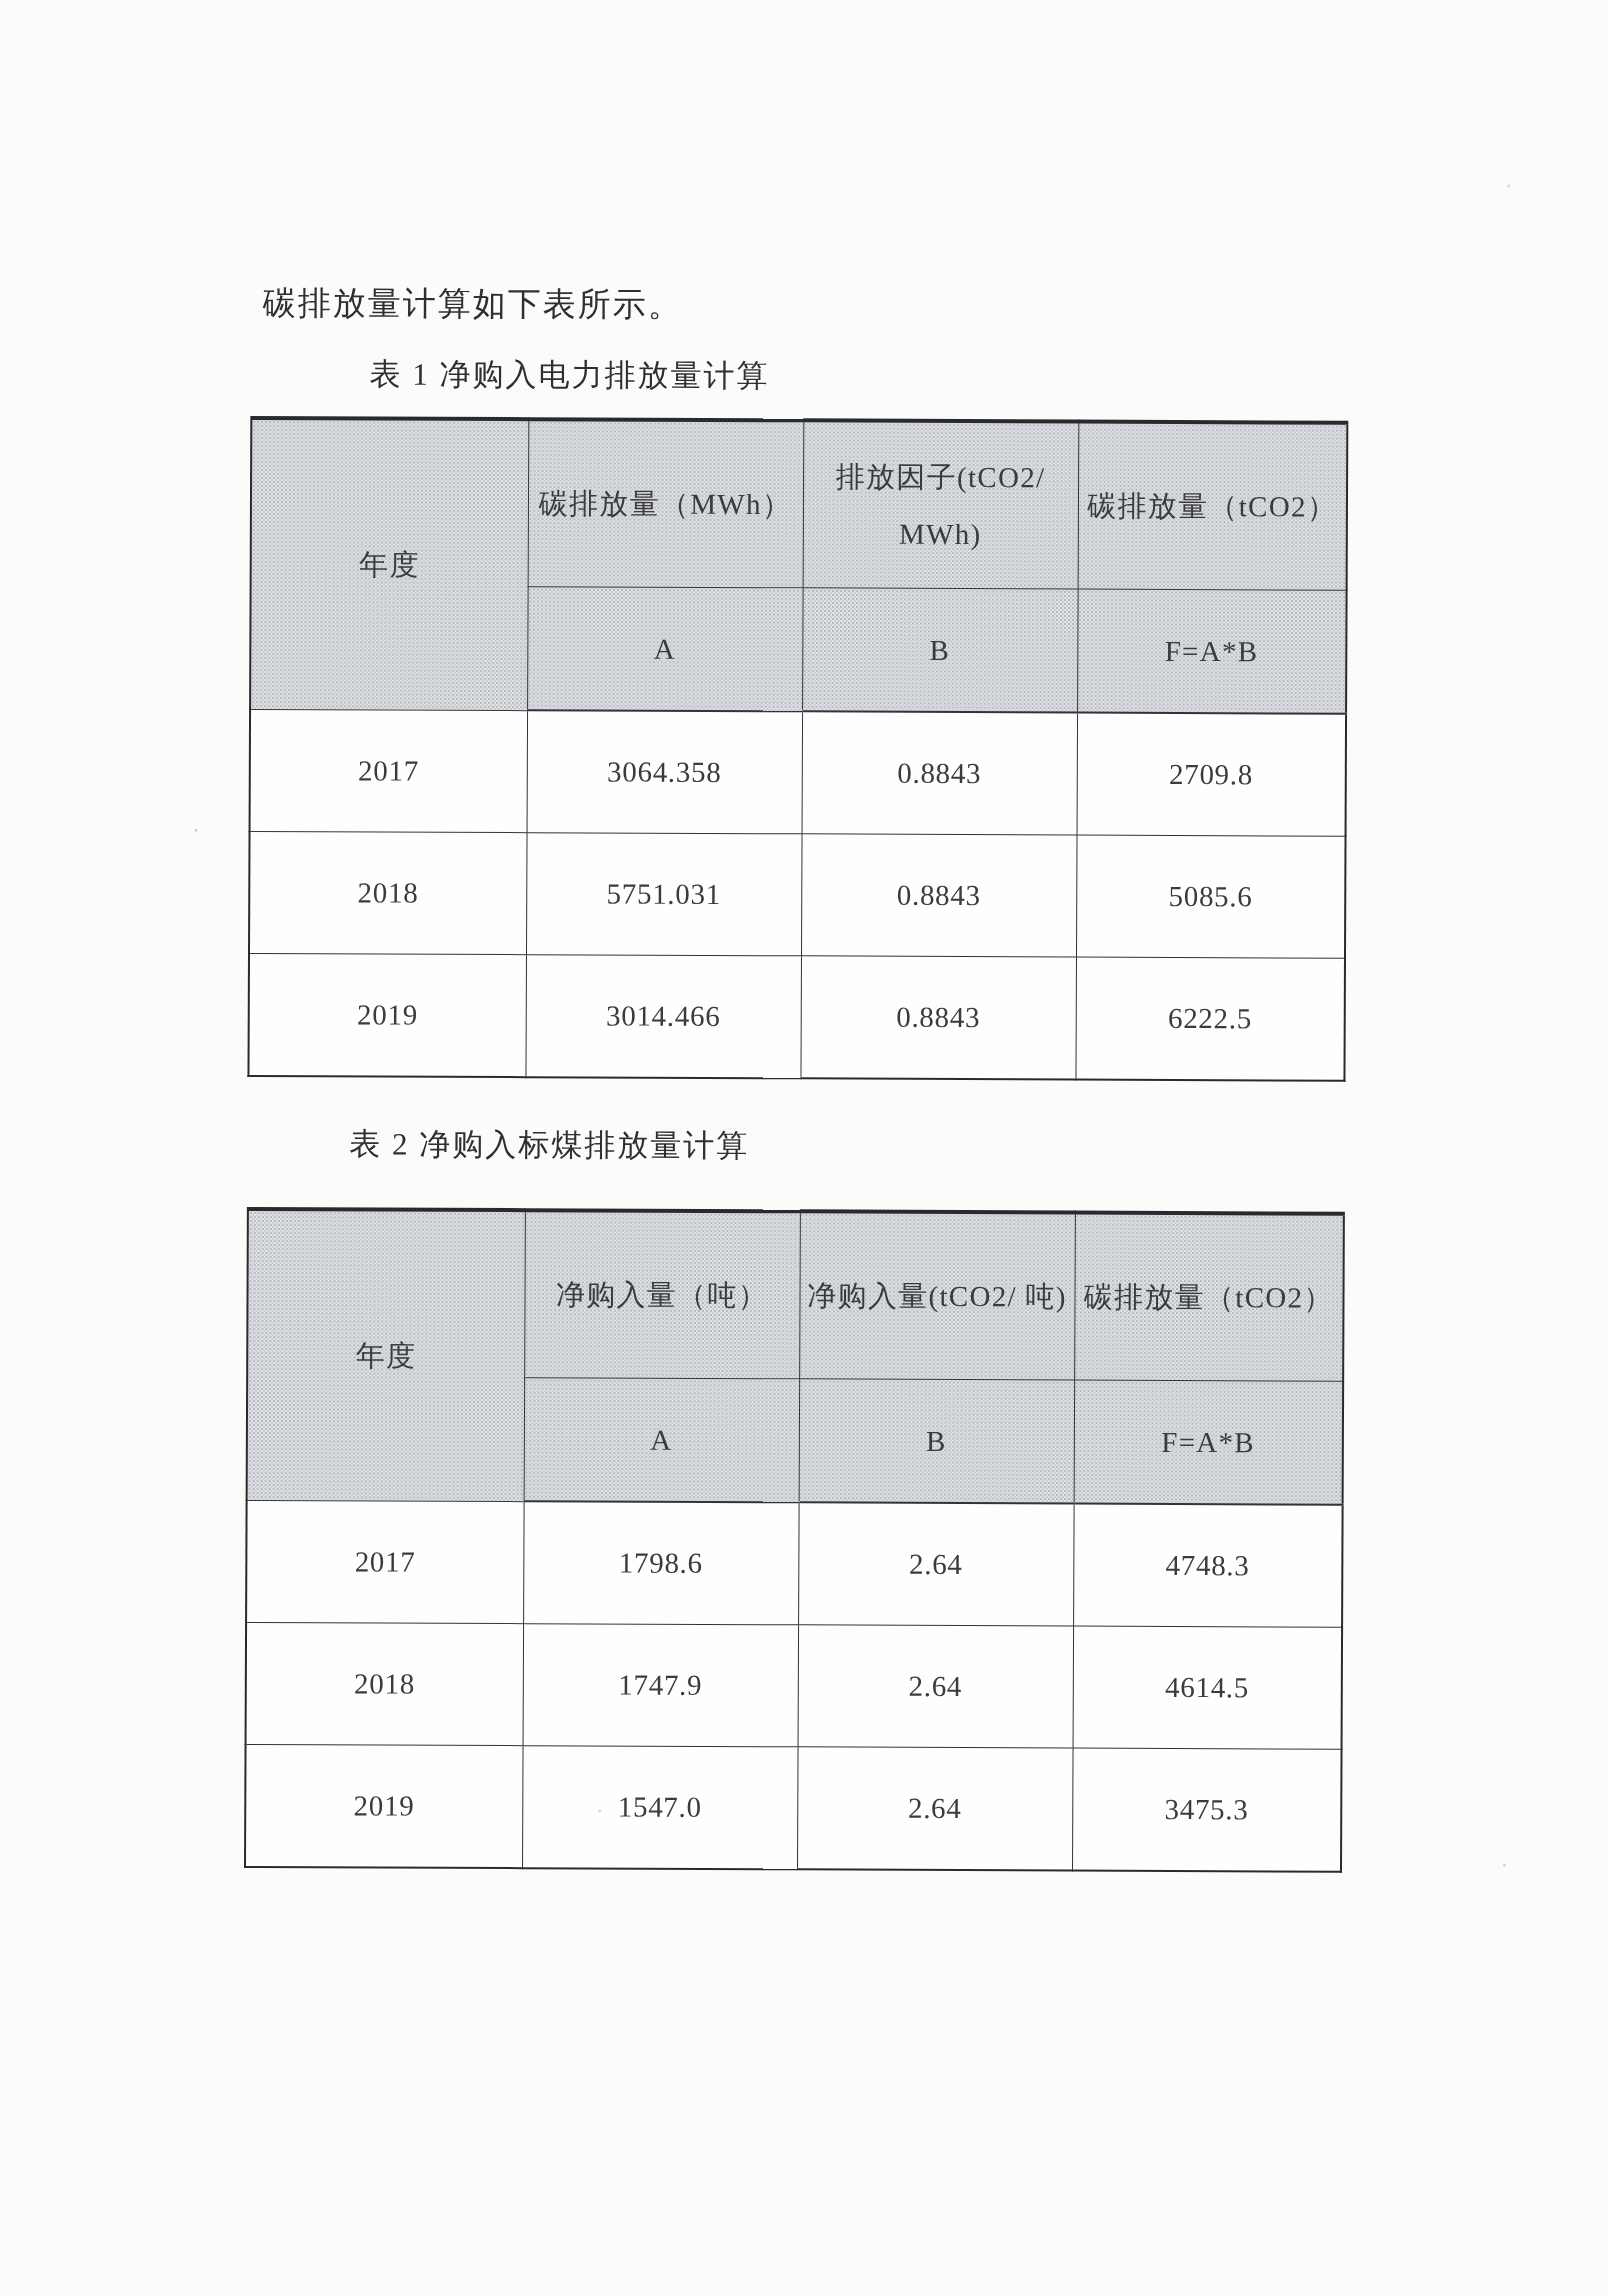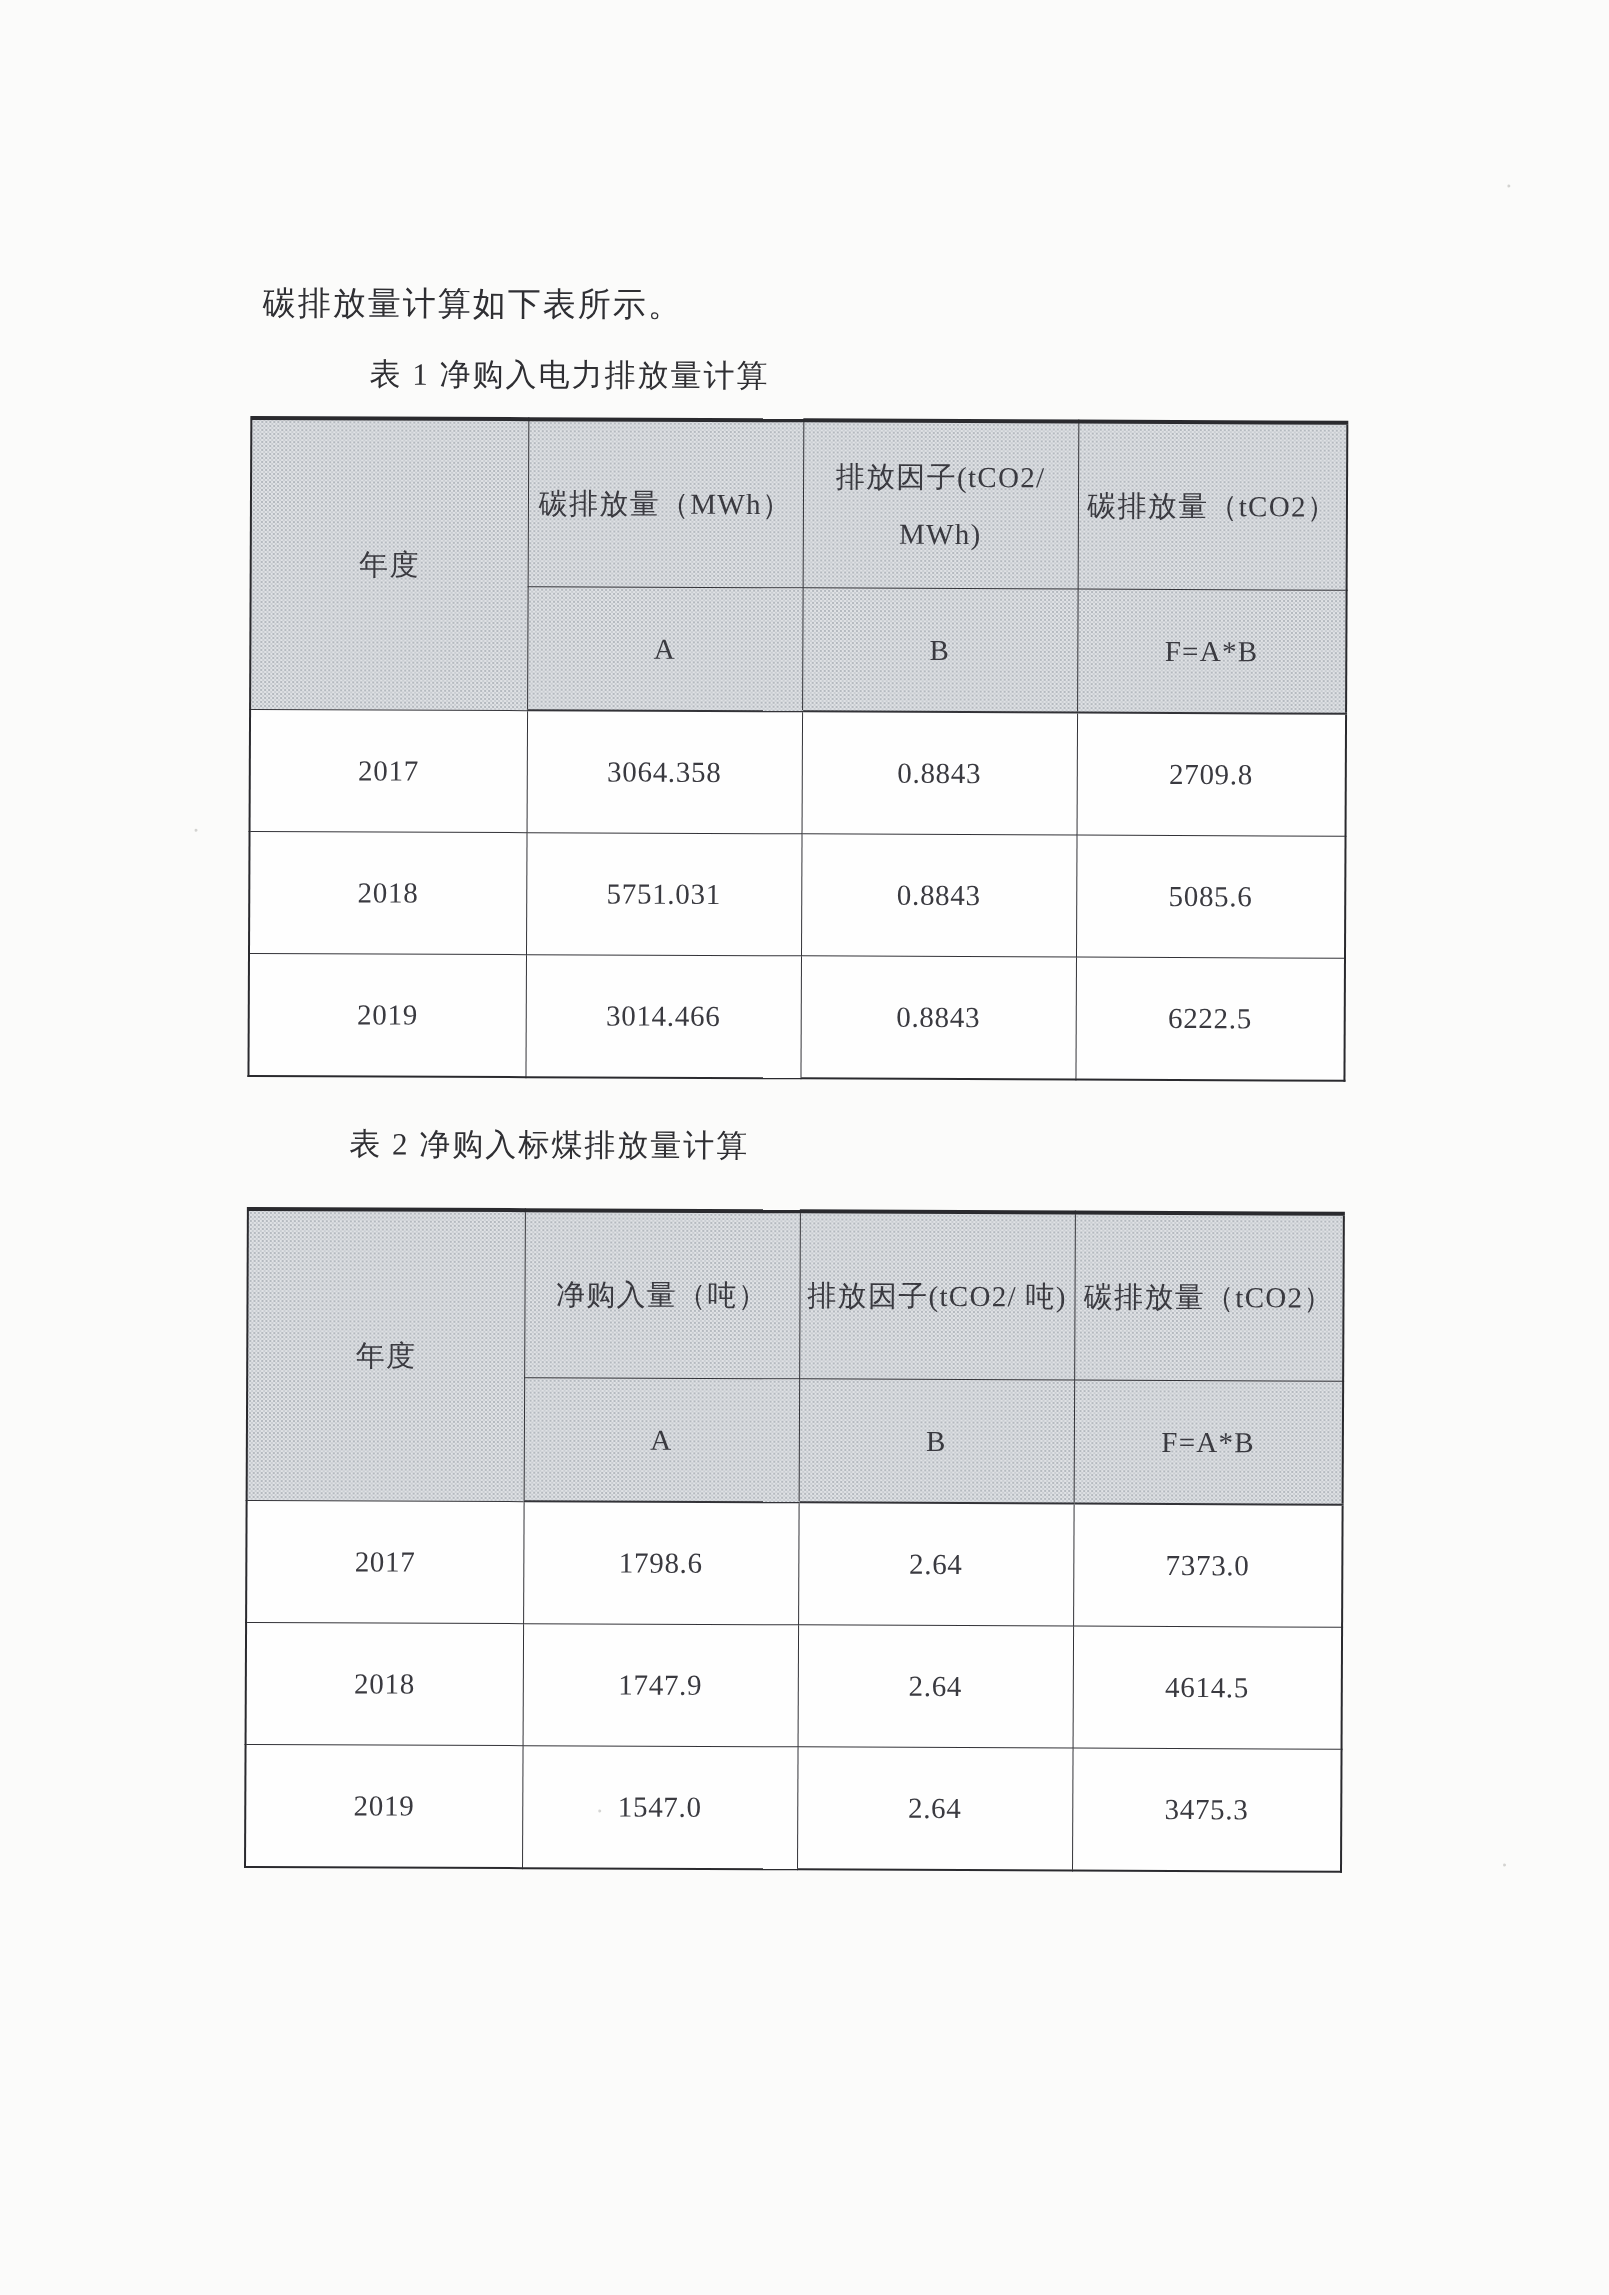--- a/index.html
+++ b/index.html
@@ -155,33 +155,33 @@
     <colgroup>
         <col class="c1">
         <col class="c2">
         <col class="c3">
         <col class="c4">
       </colgroup>
     <tbody>
       <tr class="hrow1">
         <td class="hcell year-cell" rowspan="2">年度</td>
         <td class="hcell">净购入量（吨）</td>
-        <td class="hcell">排放因子(tCO2/ 吨)</td>
+        <td class="hcell">净购入量(tCO2/ 吨)</td>
         <td class="hcell">碳排放量（tCO2）</td>
       </tr>
       <tr class="hrow2">
         <td class="hcell sub-cell">A</td>
         <td class="hcell sub-cell">B</td>
         <td class="hcell sub-cell">F=A*B</td>
       </tr>
       <tr class="drow">
         <td>2017</td>
         <td>1798.6</td>
         <td>2.64</td>
-        <td>7373.0</td>
+        <td>4748.3</td>
       </tr>
       <tr class="drow">
         <td>2018</td>
         <td>1747.9</td>
         <td>2.64</td>
         <td>4614.5</td>
       </tr>
       <tr class="drow">
         <td>2019</td>
         <td>1547.0</td>

